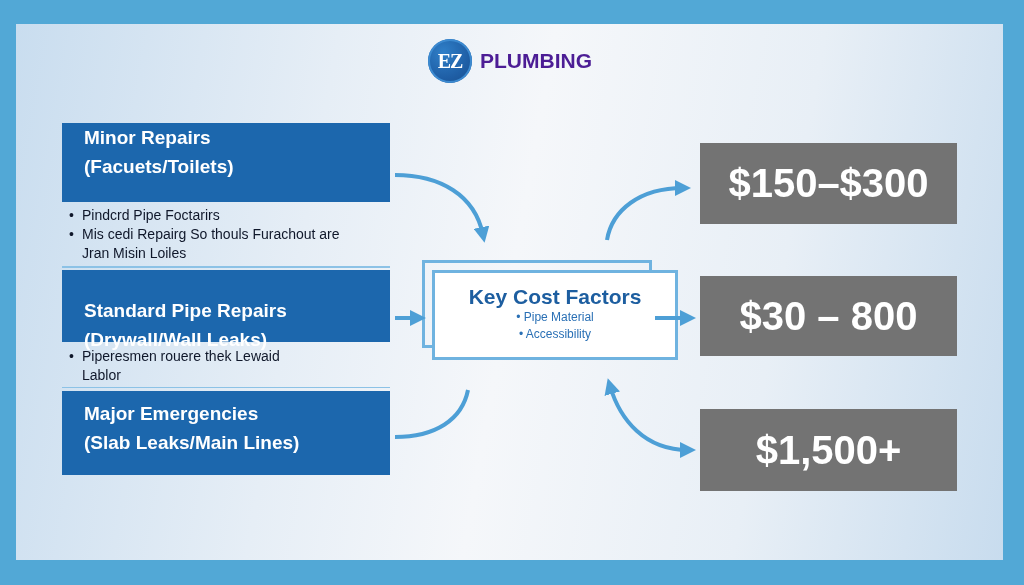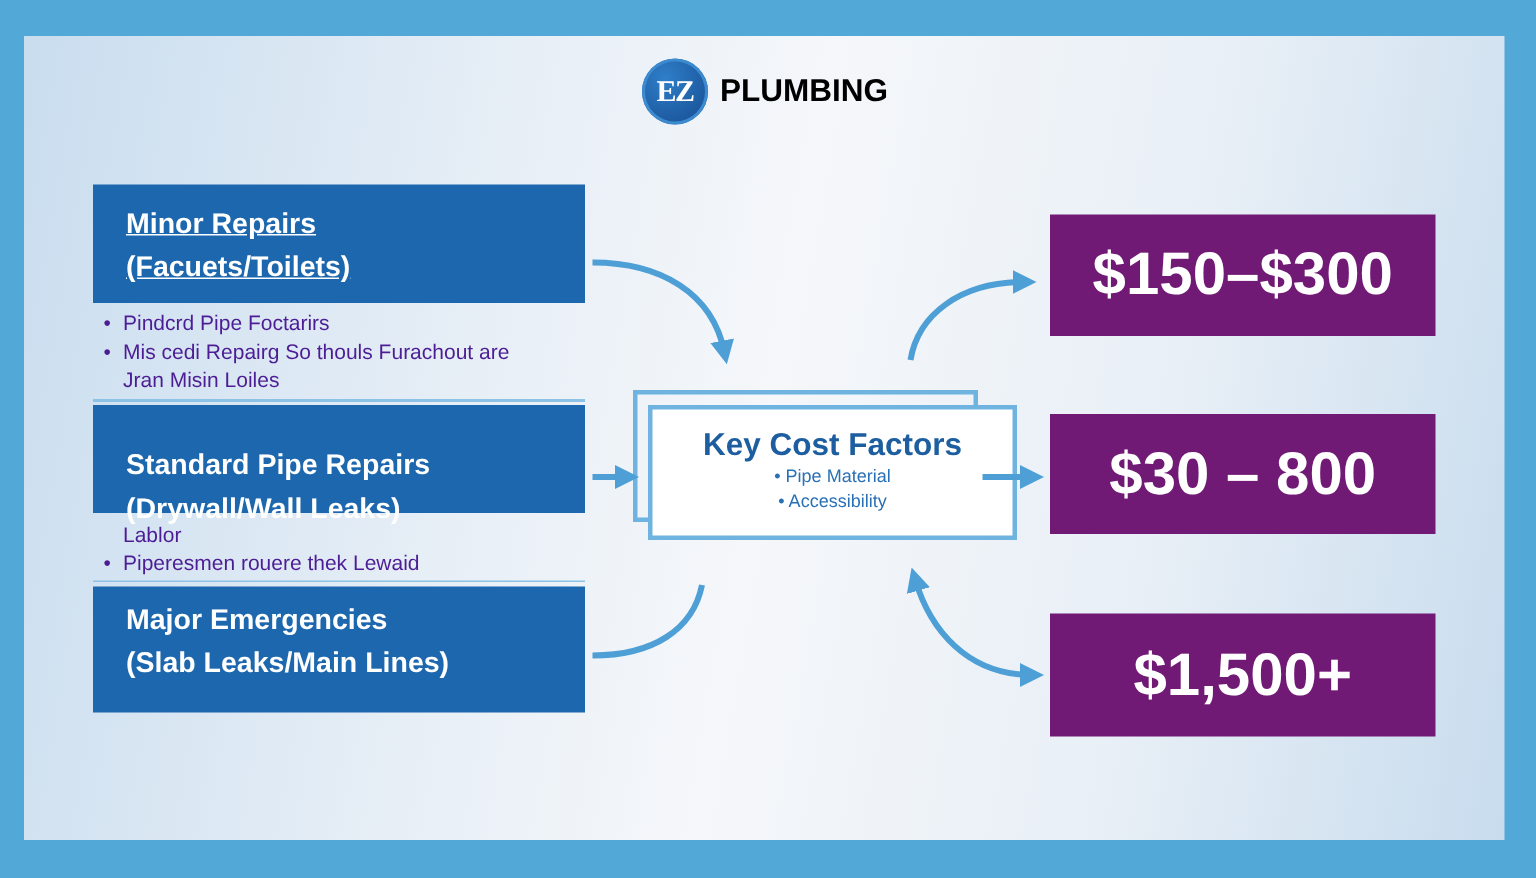--- a/index.html
+++ b/index.html
@@ -20,39 +20,39 @@
   .logo-badge {
     width: 44px; height: 44px; border-radius: 50%;
     background: radial-gradient(circle at 35% 30%, #2f7fc8 0%, #1f5fa6 60%, #174d8c 100%);
     box-shadow: 0 0 0 2px #3c8ad0 inset;
     color: #fff; font-weight: bold; font-size: 20px;
     display: flex; align-items: center; justify-content: center;
     letter-spacing: -1px;
     font-family: Liberation Serif, serif;
   }
   .logo-text {
-    margin-left: 8px; color: #000000; font-weight: bold; font-size: 21px;
+    margin-left: 8px; color: #4c1d95; font-weight: bold; font-size: 21px;
   }
   .cat-box {
     position: absolute; left: 62px; width: 328px;
     background: #1c67ad; color: #fff;
     box-sizing: border-box; padding-left: 22px;
     font-weight: bold;
   }
   .cat-box .t1, .cat-box .t2 { font-size: 19px; line-height: 29px; display: block; }
   .bullets {
     position: absolute; left: 62px; width: 330px;
-    color: #4c1d95; font-size: 14px; line-height: 19px;
+    color: #0f172a; font-size: 14px; line-height: 19px;
   }
   .bullets .b { display: block; padding-left: 20px; position: relative; }
   .bullets .b.dot::before { content: "•"; position: absolute; left: 7px; }
   .underline { position: absolute; left: 62px; width: 328px; height: 2px; background: #8cc2e6; }
   .price-box {
     position: absolute; left: 700px; width: 257px;
-    background: #701a75; color: #fff; font-weight: bold;
+    background: #737373; color: #fff; font-weight: bold;
     display: flex; align-items: center; justify-content: center;
     font-size: 40px;
   }
   .kcf-back {
     position: absolute; left: 422px; top: 260px; width: 230px; height: 88px;
     border: 3px solid #6fb3e0; box-sizing: border-box; background: transparent;
   }
   .kcf-front {
     position: absolute; left: 432px; top: 270px; width: 246px; height: 90px;
     border: 3px solid #6fb3e0; box-sizing: border-box; background: #fff;
@@ -65,38 +65,38 @@
 </head>
 <body>
 
 <div class="panel"></div>
 
 <div class="logo">
   <div class="logo-badge">EZ</div>
   <div class="logo-text">PLUMBING</div>
 </div>
 
-<div class="cat-box" style="top:123px;height:79px;padding-top:12px;text-decoration:underline;">
+<div class="cat-box" style="top:123px;height:79px;">
   <span class="t1">Minor Repairs</span>
   <span class="t2">(Facuets/Toilets)</span>
 </div>
 <div class="bullets" style="top:206px;">
   <span class="b dot">Pindcrd Pipe Foctarirs</span>
   <span class="b dot">Mis cedi Repairg So thouls Furachout are</span>
   <span class="b">Jran Misin Loiles</span>
 </div>
 <div class="underline" style="top:266px;"></div>
 
 <div class="cat-box" style="top:270px;height:72px;padding-top:26px;">
   <span class="t1">Standard Pipe Repairs</span>
   <span class="t2">(Drywall/Wall Leaks)</span>
 </div>
 <div class="bullets" style="top:347px;">
+  <span class="b dot">Piperesmen rouere thek Lewaid</span>
   <span class="b">Lablor</span>
-  <span class="b dot">Piperesmen rouere thek Lewaid</span>
 </div>
 <div class="underline" style="top:387px;height:1px;"></div>
 
 <div class="cat-box" style="top:391px;height:84px;padding-top:8px;">
   <span class="t1">Major Emergencies</span>
   <span class="t2">(Slab Leaks/Main Lines)</span>
 </div>
 
 <div class="kcf-back"></div>
 <div class="kcf-front">

